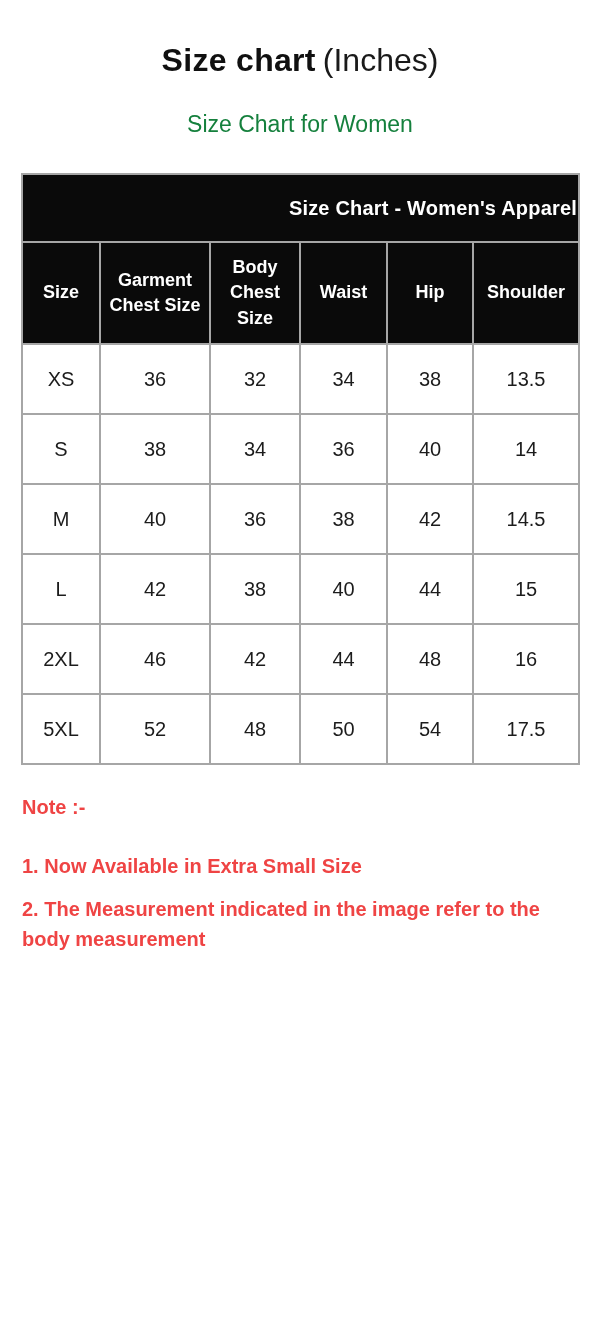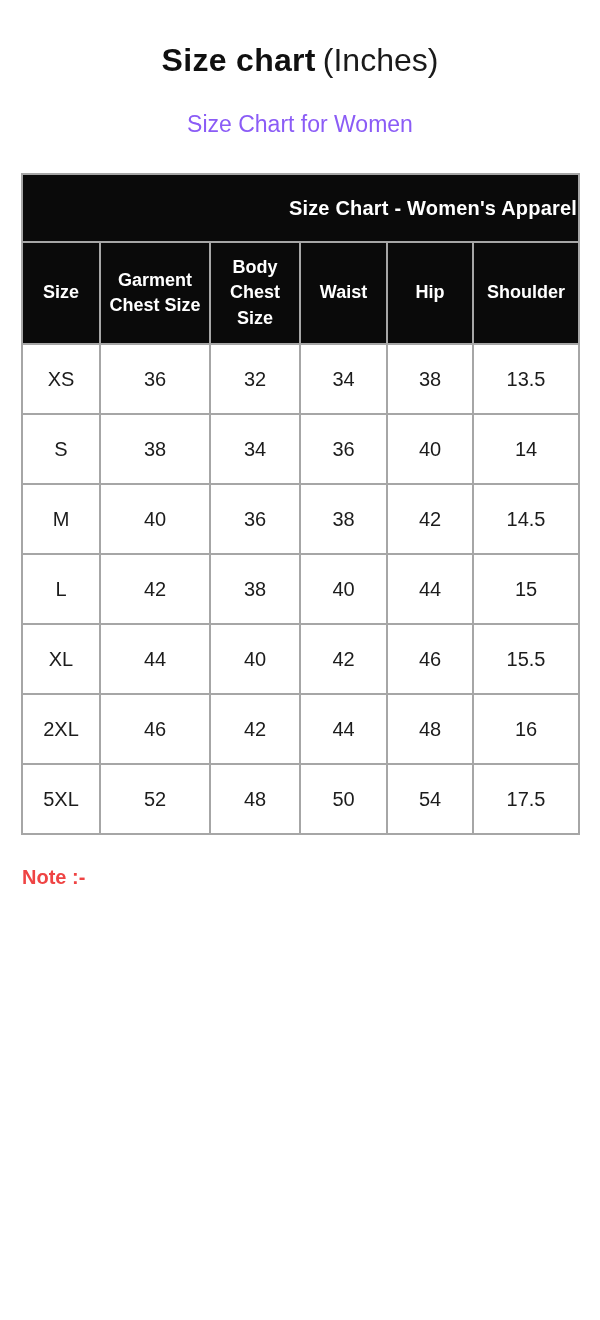--- a/index.html
+++ b/index.html
@@ -33,21 +33,21 @@
     font-weight: 400;
   }
   .title-main { font-weight: 800; letter-spacing: 0.3px; }
   .title-unit { font-weight: 400; margin-left: 7px; color: #1a1a1a; }
   .subtitle {
     margin: 37px 0 0 0;
     text-align: center;
     font-size: 23px;
     line-height: 1;
     font-weight: 400;
-    color: #8b5cf6;
+    color: #15803d;
   }
   table.size-table {
     margin: 37px 0 0 21px;
     width: 557px;
     table-layout: fixed;
     border-collapse: collapse;
   }
   table.size-table, table.size-table th, table.size-table td {
     border: 2px solid var(--table-border);
   }
@@ -159,43 +159,39 @@
         </tr>
         <tr data-name="table-row">
           <td data-name="size-label-cell">L</td>
           <td data-name="measurement-cell">42</td>
           <td data-name="measurement-cell">38</td>
           <td data-name="measurement-cell">40</td>
           <td data-name="measurement-cell">44</td>
           <td data-name="measurement-cell">15</td>
         </tr>
         <tr data-name="table-row">
-          <td data-name="size-label-cell">XL</td>
-          <td data-name="measurement-cell">44</td>
-          <td data-name="measurement-cell">40</td>
-          <td data-name="measurement-cell">42</td>
-          <td data-name="measurement-cell">46</td>
-          <td data-name="measurement-cell">15.5</td>
-        </tr>
-        <tr data-name="table-row">
           <td data-name="size-label-cell">2XL</td>
           <td data-name="measurement-cell">46</td>
           <td data-name="measurement-cell">42</td>
           <td data-name="measurement-cell">44</td>
           <td data-name="measurement-cell">48</td>
           <td data-name="measurement-cell">16</td>
         </tr>
         <tr data-name="table-row">
           <td data-name="size-label-cell">5XL</td>
           <td data-name="measurement-cell">52</td>
           <td data-name="measurement-cell">48</td>
           <td data-name="measurement-cell">50</td>
           <td data-name="measurement-cell">54</td>
           <td data-name="measurement-cell">17.5</td>
         </tr>
       </tbody>
   </table>
 
   <div class="notes" data-name="notes-section">
     <p class="note-heading" data-name="notes-heading">Note :-</p>
+    <div data-name="notes-list">
+        <p class="note-item" data-name="note-item">1. Now Available in Extra Small Size</p>
+        <p class="note-item" data-name="note-item">2. The Measurement indicated in the image refer to the body measurement</p>
+      </div>
   </div>
 
 </div>
 
 </body></html>

